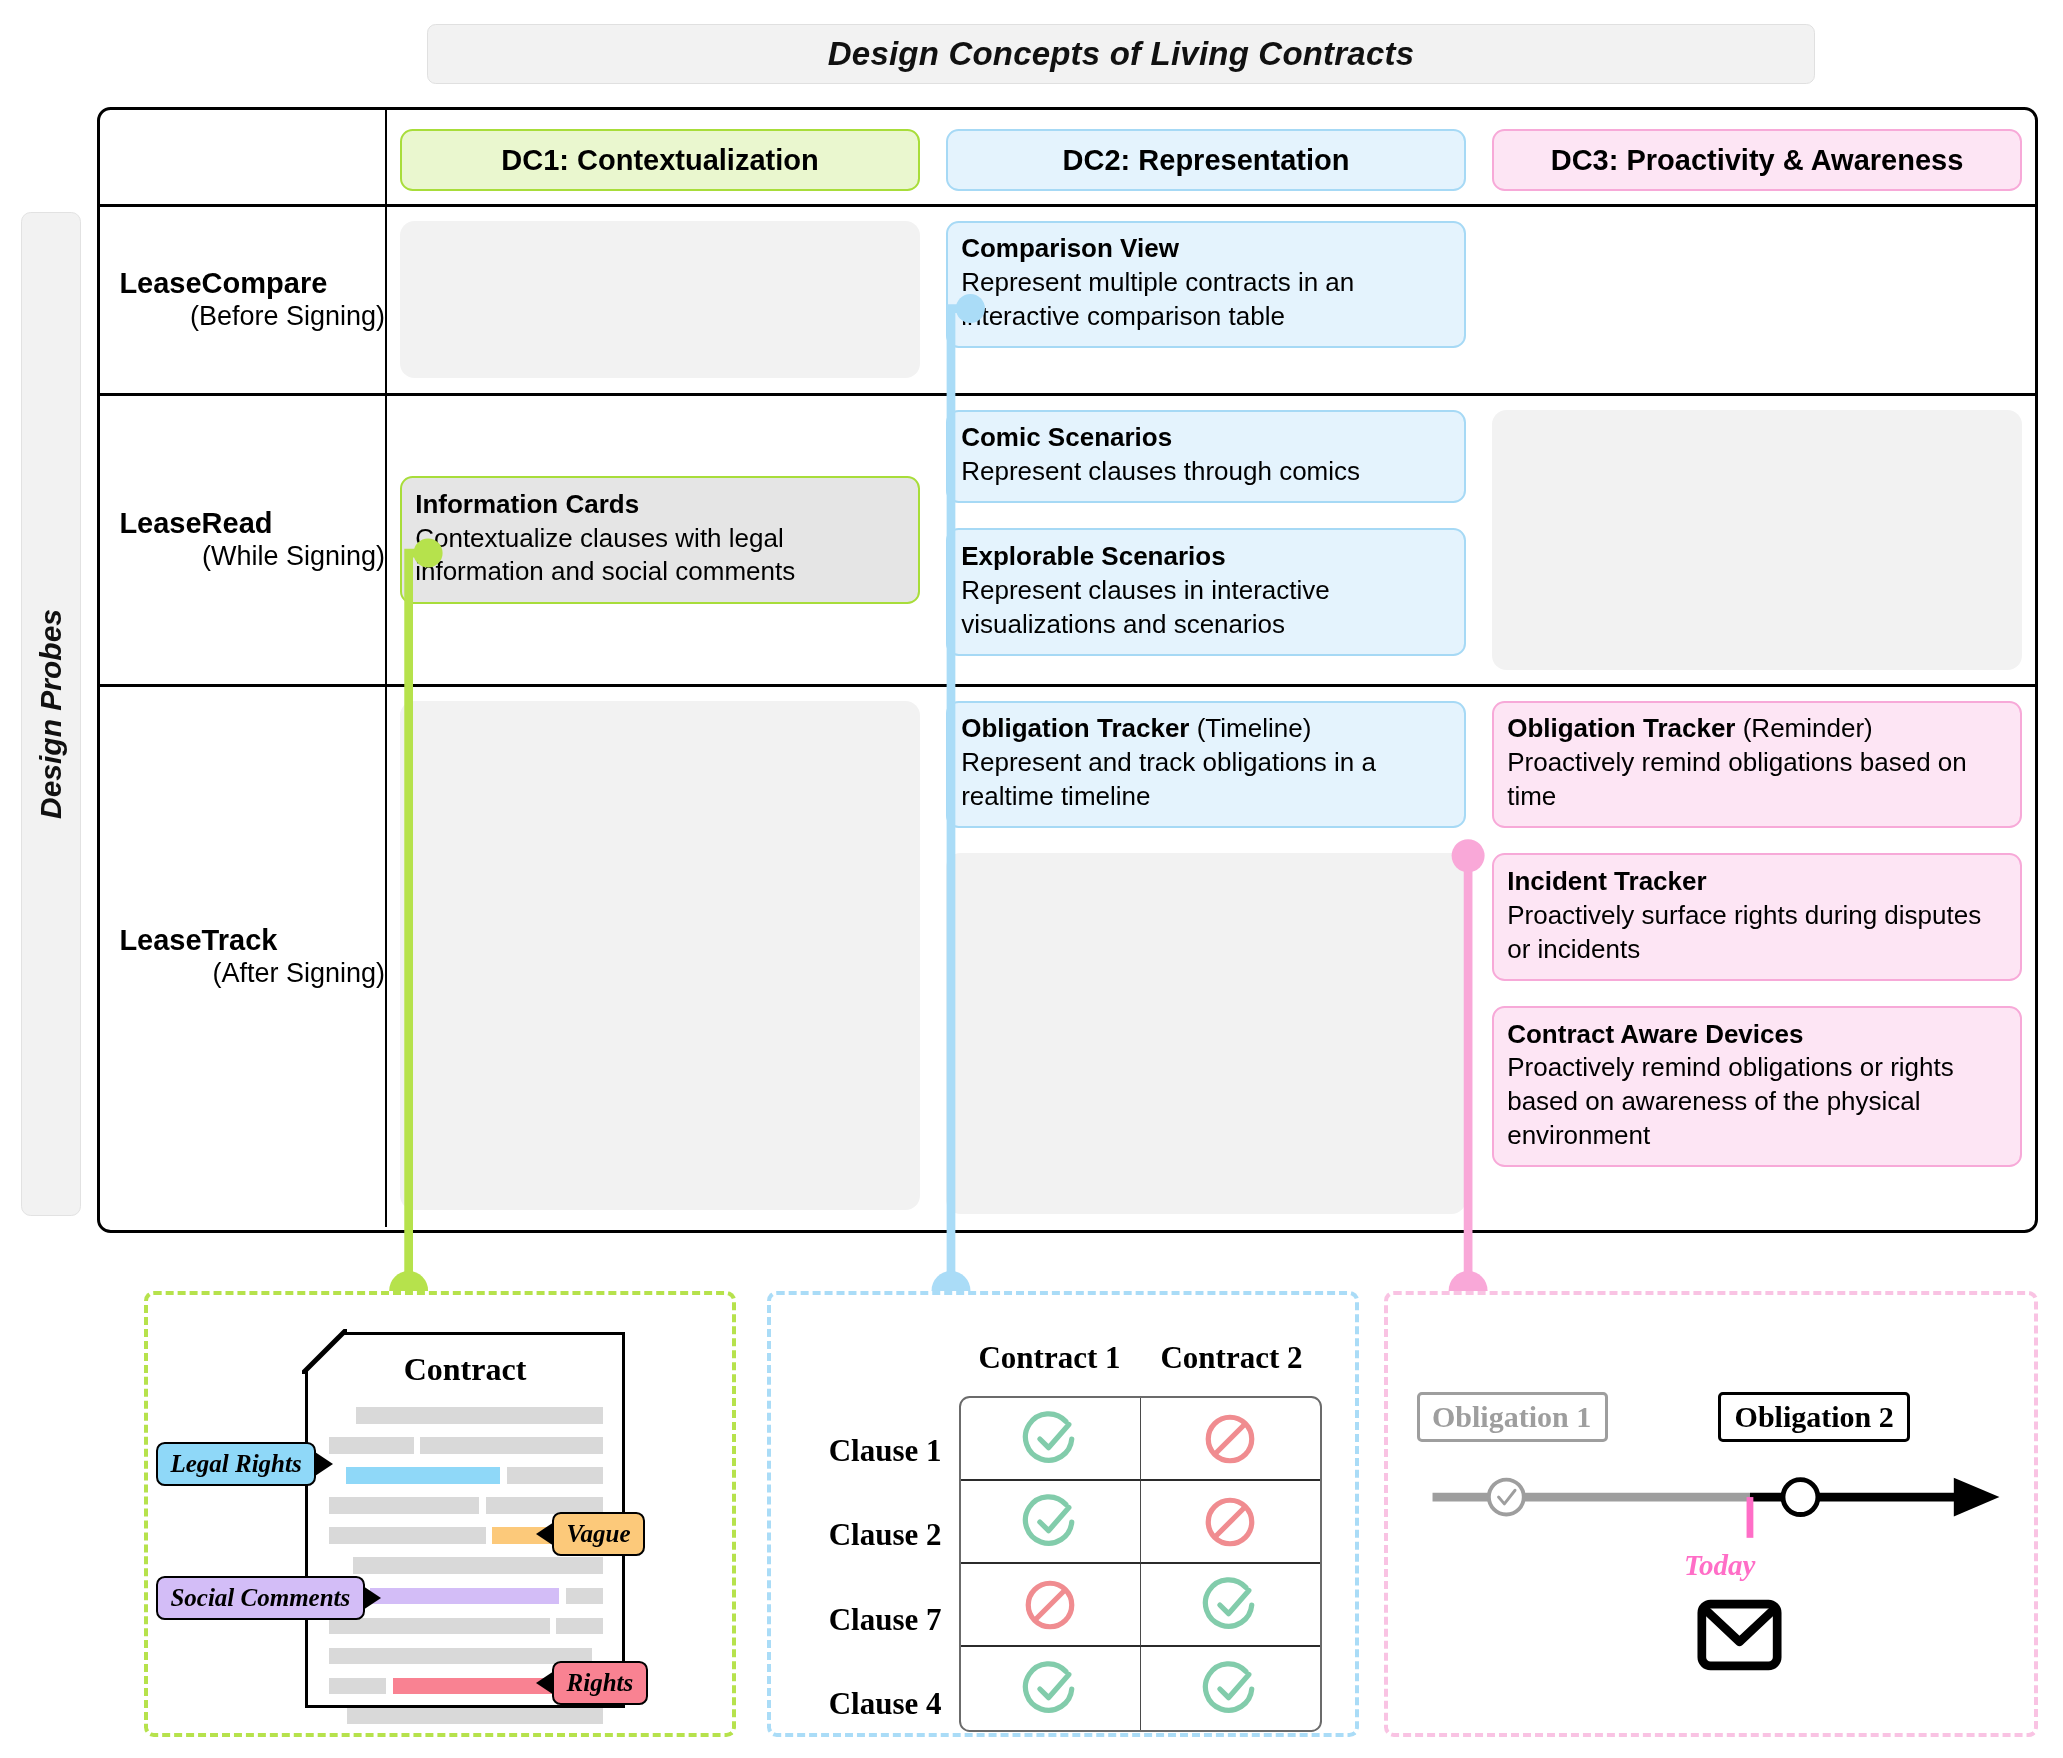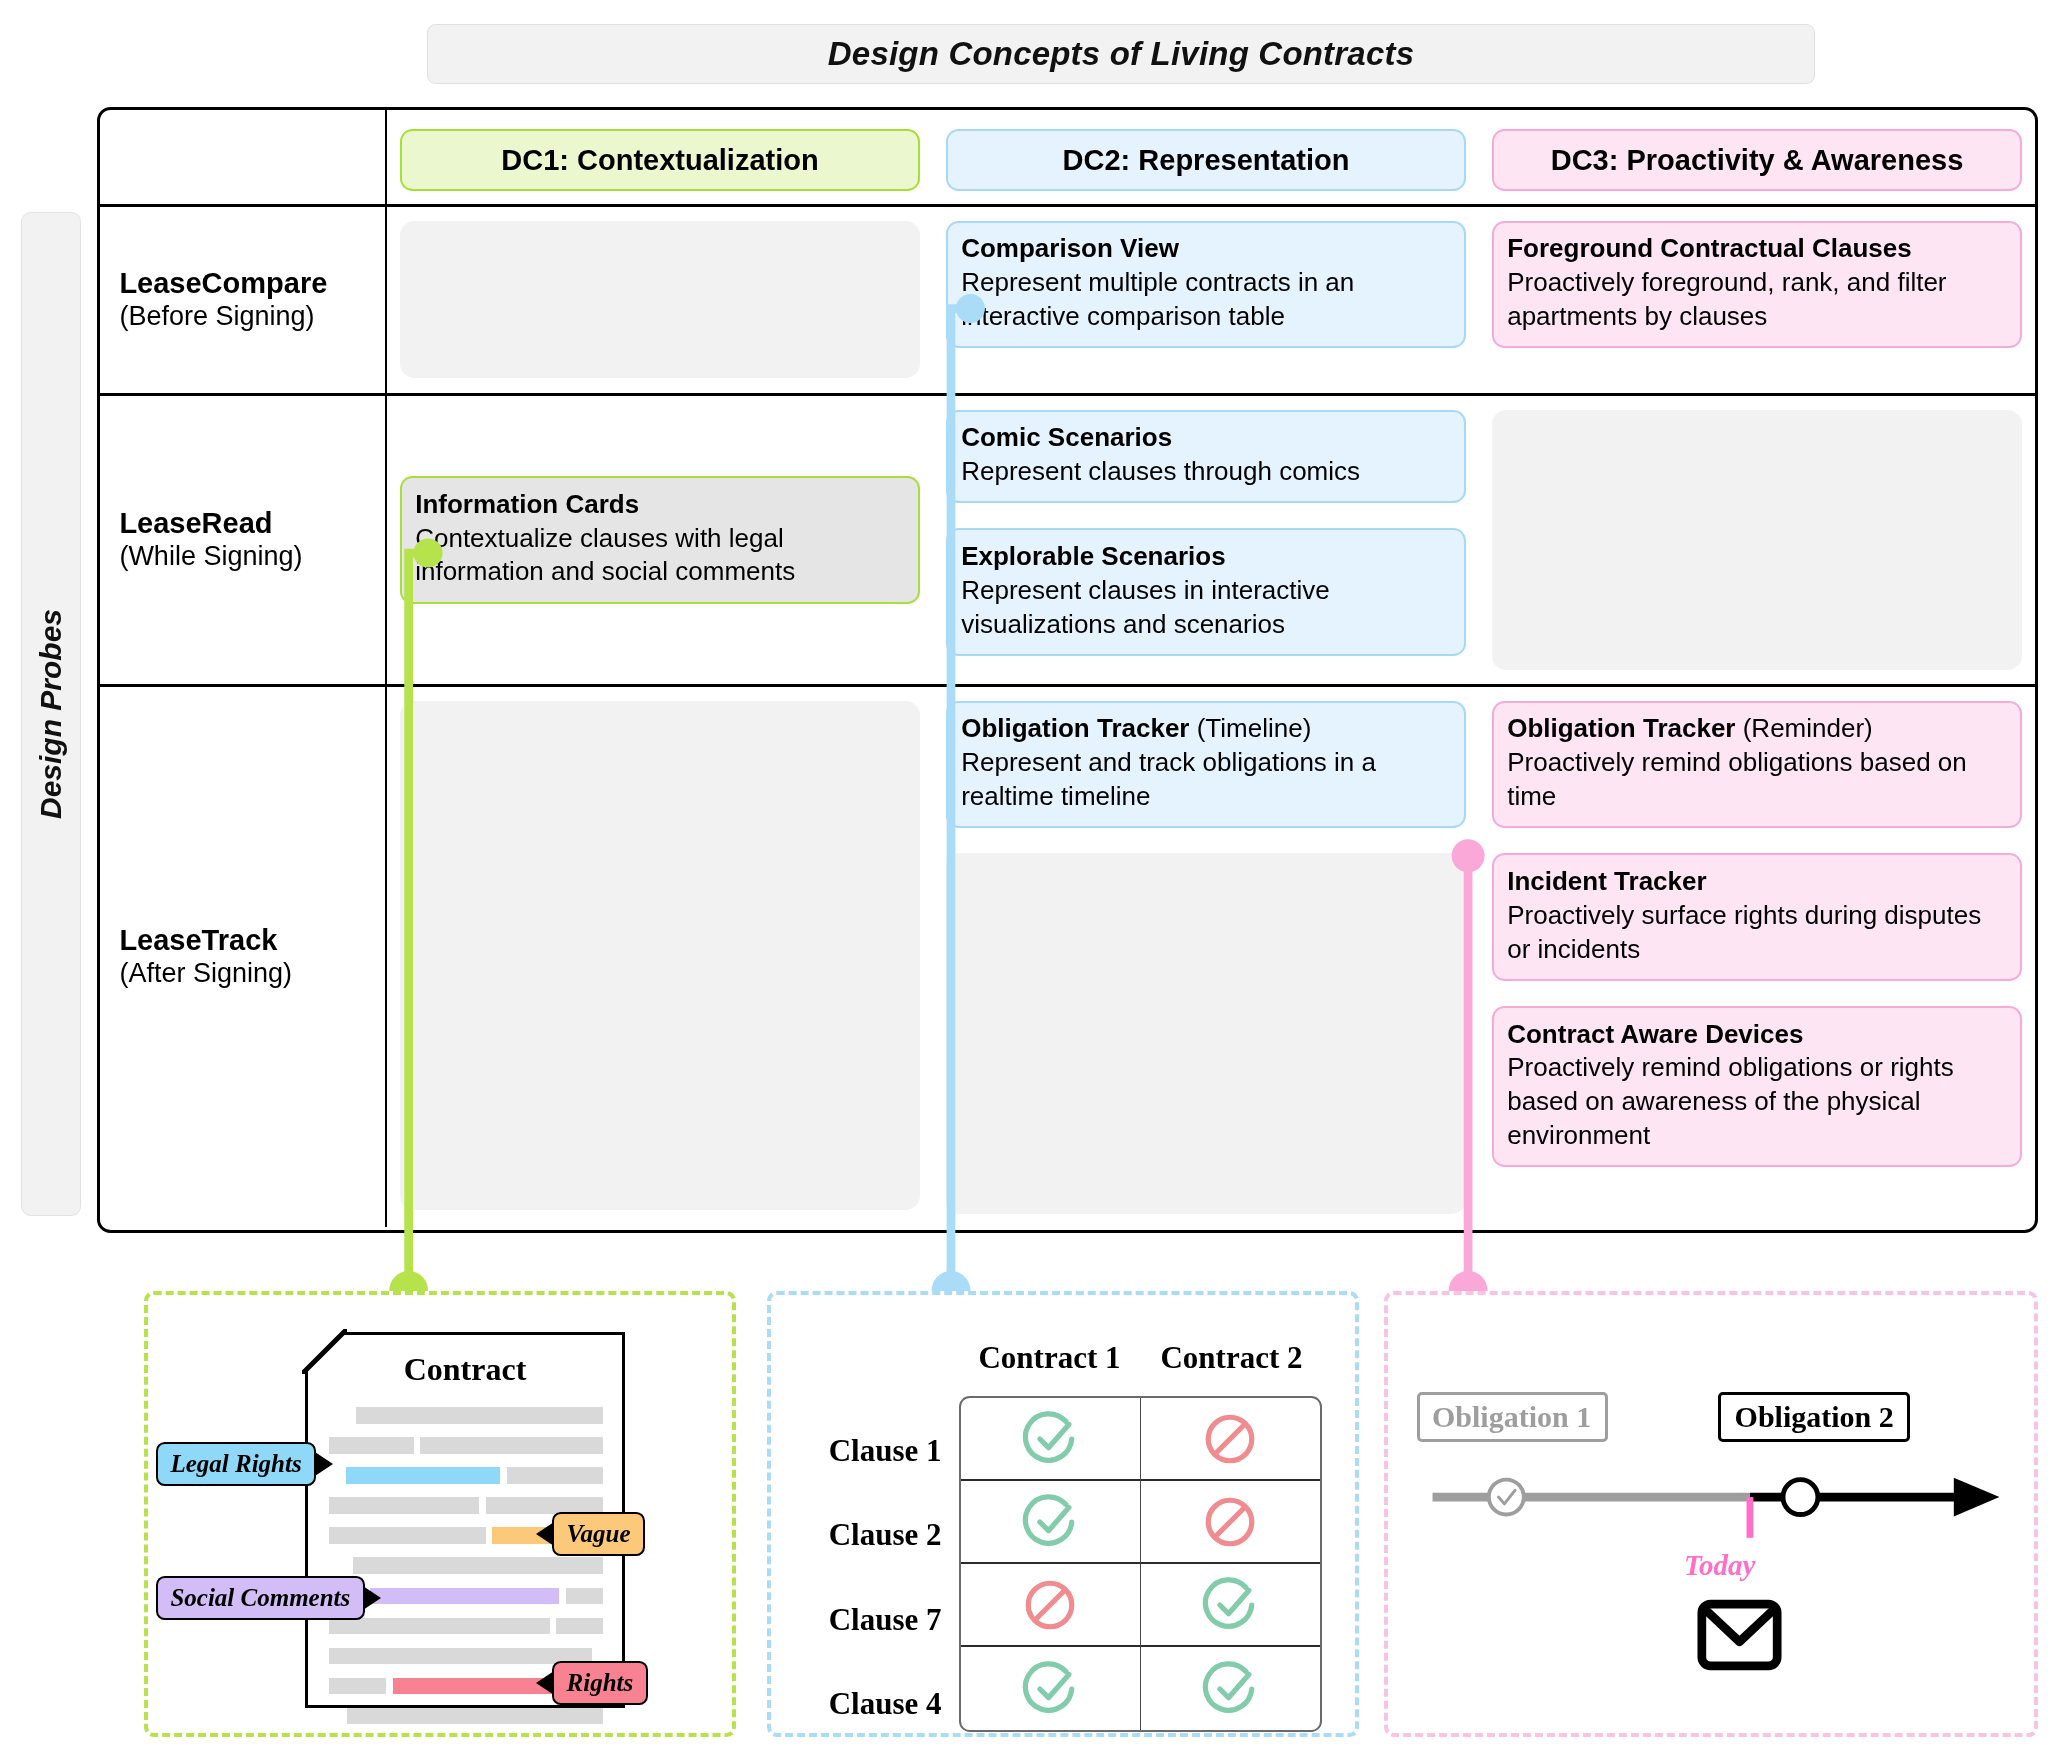--- a/index.html
+++ b/index.html
@@ -57,21 +57,21 @@
   .mrow.r1    { height: 189px; border-bottom: 3.9px solid #000; }
   .mrow.r2    { height: 291px; border-bottom: 3.9px solid #000; }
   .mrow.r3    { height: 540px; }
   .rlabel {
     width: 287px; flex: none;
     border-right: 2.9px solid #000;
     display: flex; flex-direction: column; justify-content: center;
     padding-left: 19.4px;
   }
   .rlabel .t1 { font-size: 29px; font-weight: bold; color: #000; line-height: 1.15; }
-  .rlabel .t2 { font-size: 27px; color: #000; line-height: 1.2; }
+  .rlabel .t2 { font-size: 27px; color: #000; line-height: 1.2; text-align: right; }
   .cells { flex: 1; display: flex; position: relative; }
   .cell { flex: 1 1 0; position: relative; padding: 13.6px 12.6px; }
   .cell.c1 { flex: 0 0 546px; }
   .cell.c2 { flex: 0 0 546px; }
   .cell.c3 { flex: 1 1 auto; }
 
   
   .chip {
     height: 62px; border-radius: 12.6px;
     display: flex; align-items: center; justify-content: center;
@@ -240,26 +240,20 @@
     <div class="cells">
       <div class="cell c1">
         <div class="ph" style="height:157px"></div>
       </div>
       <div class="cell c2">
         <div class="card b">
           <div class="ttl">Comparison View</div>
           <div class="dsc">Represent multiple contracts in an interactive comparison table</div>
         </div>
       </div>
-      <div class="cell c3">
-        <div class="card p">
-          <div class="ttl">Foreground Contractual Clauses</div>
-          <div class="dsc">Proactively foreground, rank, and filter apartments by clauses</div>
-        </div>
-      </div>
     </div>
   </div>
 
   <div class="mrow r2">
     <div class="rlabel">
       <div class="t1">LeaseRead</div>
       <div class="t2">(While Signing)</div>
     </div>
     <div class="cells">
       <div class="cell c1" style="display:flex;align-items:center">

